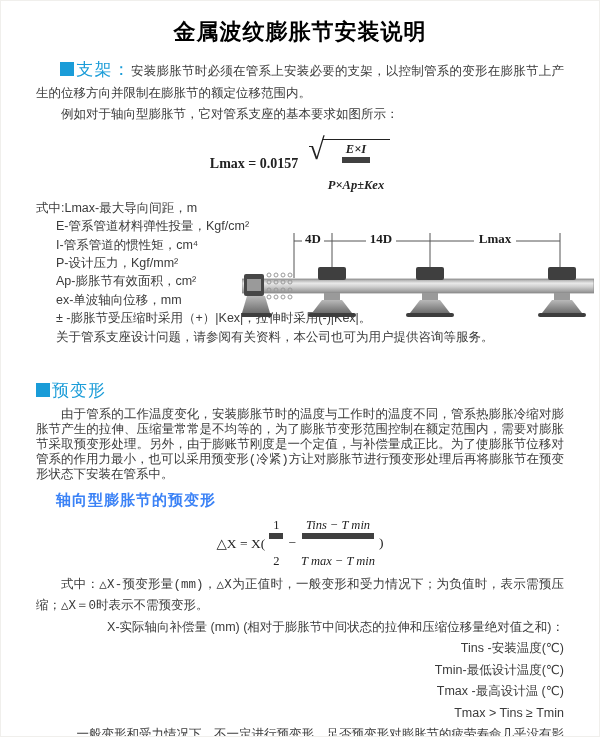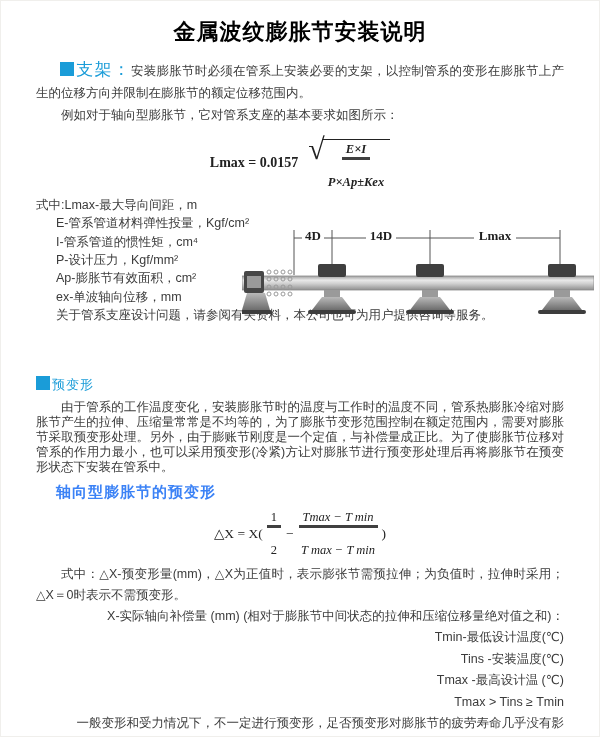--- a/index.html
+++ b/index.html
@@ -8,50 +8,50 @@
     font-family:"Liberation Sans","DejaVu Sans",sans-serif;
     color:#3b3b3b;
     border:1px solid #f0efec;box-sizing:border-box;
   }
   .page{padding:10px 35px 0 35px;}
   .doc-title{
     text-align:center;font-size:22px;font-weight:bold;color:#000000;
     letter-spacing:1px;margin:6px 0 12px 0;
   }
   .para{font-size:12.5px;line-height:22px;margin:0;text-align:justify;}
-  .indent{text-indent:25px;}
+  .indent{text-indent:25px;font-family:Liberation Mono, monospace;}
   .sec-inline-heading{
     font-size:17px;color:#1a9cd8;letter-spacing:1px;margin-top:29px;
   }
   .blue-square{
     display:inline-block;width:14px;height:14px;background:#1a9cd8;
     margin-right:2px;vertical-align:-1px;
   }
   .sec-heading{
-    font-size:13px;color:#1a9cd8;letter-spacing:1px;margin:14px 0 6px 0;
+    font-size:17px;color:#1a9cd8;letter-spacing:1px;margin:14px 0 6px 0;
   }
   .sub-heading{
     font-size:15px;font-weight:bold;color:#3b82f6;letter-spacing:1px;
     margin:8px 0 4px 0;
   }
   .sub-heading.axial{margin-left:20px;}
   
   .formula-row{
     display:flex;justify-content:center;align-items:center;
     font-family:"Liberation Serif","DejaVu Serif",serif;
     color:#222;
   }
   .f1{margin:10px 0 6px 0;font-weight:bold;font-size:14px;align-items:center;}
   .f2{margin:8px 0 6px 0;font-size:13.5px;align-items:center;}
   .sqrt{display:inline-flex;align-items:flex-start;margin-left:6px;}
   .sqrt-sign{font-size:30px;line-height:26px;font-weight:normal;margin-right:-3px;}
   .radicand{border-top:1.6px solid #222;padding:2px 6px 0 6px;margin-top:3px;}
   .frac{display:inline-flex;flex-direction:column;align-items:center;
         font-style:italic;vertical-align:middle;line-height:1.15;font-size:12.5px;}
-  .frac .num{border-bottom:3px solid #404040;padding:0 4px 1px 4px;font-family:Liberation Serif, serif;}
+  .frac .num{border-bottom:6px solid #404040;padding:0 4px 1px 4px;font-family:Liberation Serif, serif;}
   .frac .den{padding-top:1px;margin-top:14px;}
   .frac.upright{font-style:normal;}
   .f-op{margin:0 5px;}
   .f-lhs{margin-right:4px;}
   .f-rhs{margin-left:4px;}
   
   .defs-wrap{position:relative;margin-top:6px;min-height:166px;}
   .def-line{font-size:12.5px;line-height:18.4px;white-space:nowrap;}
   .def-line.ind{padding-left:20px;}
   .defs2 .def-line{line-height:21.6px;text-align:right;}
@@ -84,20 +84,21 @@
       </span>
     </div>
 
     <div class="defs-wrap">
       <div class="def-line">式中:Lmax-最大导向间距，m</div>
       <div class="def-line ind">E-管系管道材料弹性投量，Kgf/cm²</div>
       <div class="def-line ind">I-管系管道的惯性矩，cm⁴</div>
       <div class="def-line ind">P-设计压力，Kgf/mm²</div>
       <div class="def-line ind">Ap-膨胀节有效面积，cm²</div>
       <div class="def-line ind">ex-单波轴向位移，mm</div>
+      <div class="def-line ind">± -膨胀节受压缩时采用（+）|Kex|；拉伸时采用(-)|Kex|。</div>
       <div class="def-line ind">关于管系支座设计问题，请参阅有关资料，本公司也可为用户提供咨询等服务。</div>
 
       <svg class="diagram" viewBox="0 0 352 94">
         <defs>
           <linearGradient id="pipeGrad" x1="0" y1="0" x2="0" y2="1">
             <stop offset="0" stop-color="#9f9f9f"></stop>
               <stop offset="0.3" stop-color="#e9e9e9"></stop>
             <stop offset="0.55" stop-color="#cfcfcf"></stop>
               <stop offset="1" stop-color="#8f8f8f"></stop>
           </linearGradient>
@@ -178,31 +179,31 @@
     <div class="sub-heading axial">轴向型膨胀节的预变形</div>
 
     <div class="formula-row f2">
       <span class="f-lhs">△X = X(</span>
       <span class="frac upright">
         <span class="num">1</span>
         <span class="den">2</span>
       </span>
       <span class="f-op">−</span>
       <span class="frac">
-        <span class="num">Tmax − T min</span>
+        <span class="num">Tins − T min</span>
         <span class="den">T max − T min</span>
       </span>
       <span class="f-rhs">)</span>
     </div>
 
-    <p class="para indent" style="line-height:21px">式中：△X-预变形量(mm)，△X为正值时，表示膨张节需预拉伸；为负值时，拉伸时采用；△X＝0时表示不需预变形。</p>
+    <p class="para indent" style="line-height:21px">式中：△X-预变形量(mm)，△X为正值时，一般变形和受力情况下；为负值时，表示需预压缩；△X＝0时表示不需预变形。</p>
 
     <div class="defs2">
       <div class="def-line ind" style="white-space:normal">X-实际轴向补偿量 (mm) (相对于膨胀节中间状态的拉伸和压缩位移量绝对值之和)：</div>
+      <div class="def-line ind">Tins -安装温度(℃)</div>
       <div class="def-line ind">Tmin-最低设计温度(℃)</div>
-      <div class="def-line ind">Tins -安装温度(℃)</div>
       <div class="def-line ind">Tmax -最高设计温 (℃)</div>
       <div class="def-line ind">Tmax &gt; Tins ≥ Tmin</div>
       <div class="def-line ind" style="white-space:normal">一般变形和受力情况下，不一定进行预变形，足否预变形对膨胀节的疲劳寿命几乎没有影响。</div>
     </div>
   </div>
 
 </div>
 
 </body></html>

